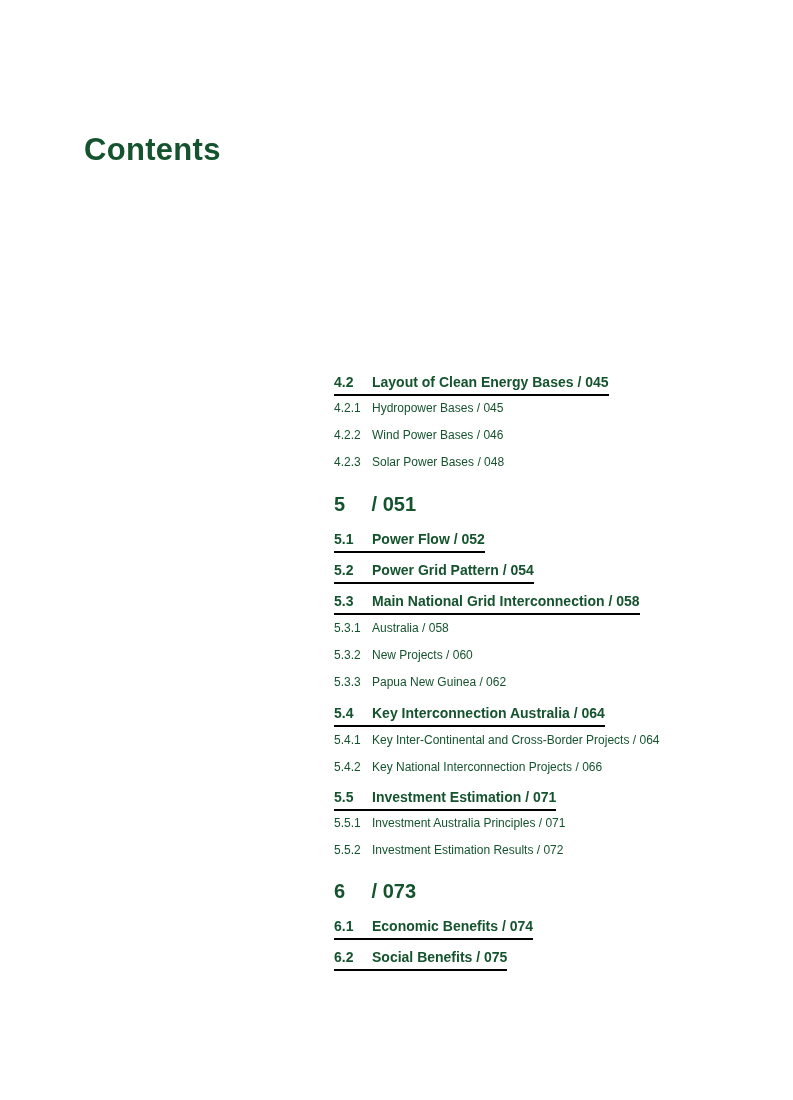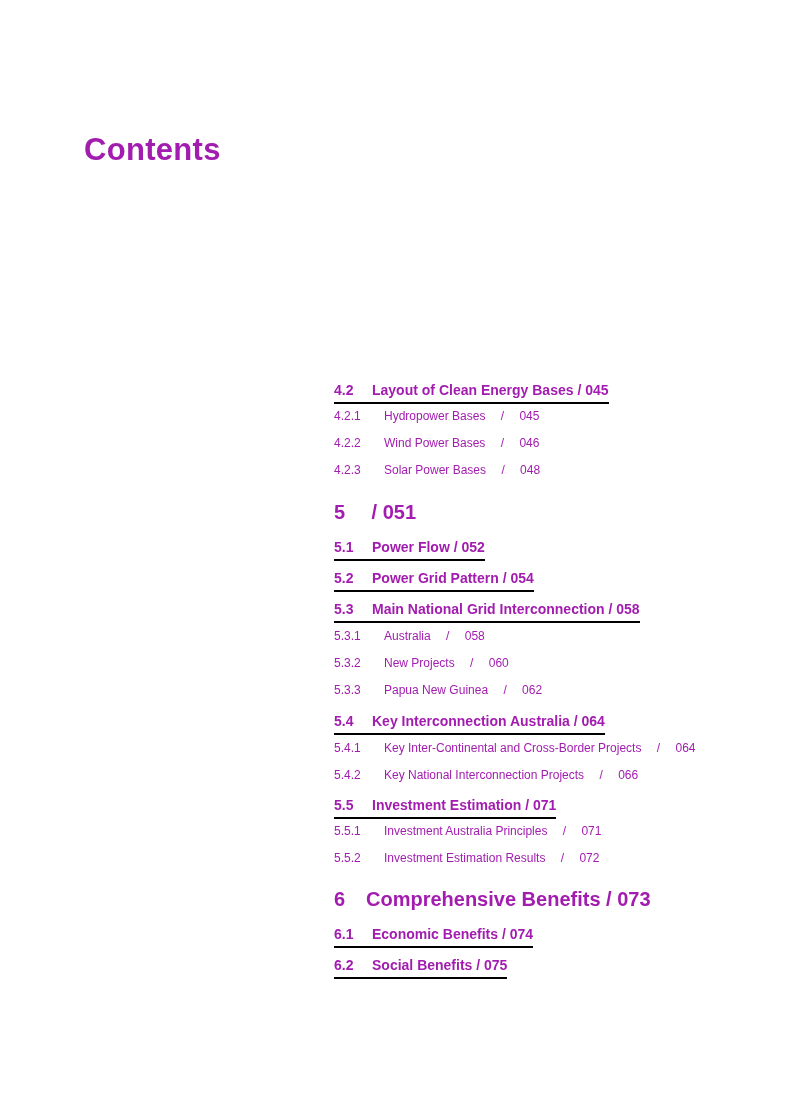--- a/index.html
+++ b/index.html
@@ -5,39 +5,39 @@
   html, body {
     margin: 0;
     padding: 0;
     background: #ffffff;
   }
   .page {
     position: relative;
     width: 793px;
     height: 1100px;
     background: #ffffff;
-    color: #a21caf;
+    color: #14532d;
     font-family: "Liberation Sans", sans-serif;
     overflow: hidden;
   }
   .doc-title {
     position: absolute;
     left: 84px;
     top: 134px;
     margin: 0;
     font-size: 31px;
     font-weight: bold;
     line-height: 1;
     letter-spacing: 0.3px;
     white-space: nowrap;
   }
   .toc {
     position: absolute;
     left: 334px;
-    top: 8px;
+    top: 0;
     width: 459px;
     height: 988px;
     text-decoration: underline;
   }
   .toc-row {
     position: absolute;
     left: 0;
     display: inline-flex;
     align-items: baseline;
     white-space: nowrap;
@@ -58,21 +58,20 @@
   .lvl-s2 {
     font-size: 14px;
     font-weight: bold;
     border-bottom: 2px solid #000000;
     padding-bottom: 3px;
   }
   .lvl-s2 .n { width: 38px; }
   .lvl-s3 {
     font-size: 12px;
     font-weight: normal;
-    gap: 12px;
   }
   .lvl-s3 .n { width: 38px; }
 </style>
 </head>
 <body>
 
 <div class="page">
 
   <h1 class="doc-title">Contents</h1>
 
@@ -191,21 +190,20 @@
 
     <div class="toc-row lvl-s3" style="top:843px">
       <span class="n">5.5.2</span>
         <span class="t">Investment Estimation Results</span>
         <span class="sep"> / </span>
         <span class="p">072</span>
     </div>
 
     <div class="toc-row lvl-h1" style="top:879px">
       <span class="n">6</span>
-        <span class="t">Comprehensive Benefits</span>
         <span class="sep"> / </span>
         <span class="p">073</span>
     </div>
 
     <div class="toc-row lvl-s2" style="top:918px">
       <span class="n">6.1</span>
         <span class="t">Economic Benefits</span>
         <span class="sep"> / </span>
         <span class="p">074</span>
     </div>

